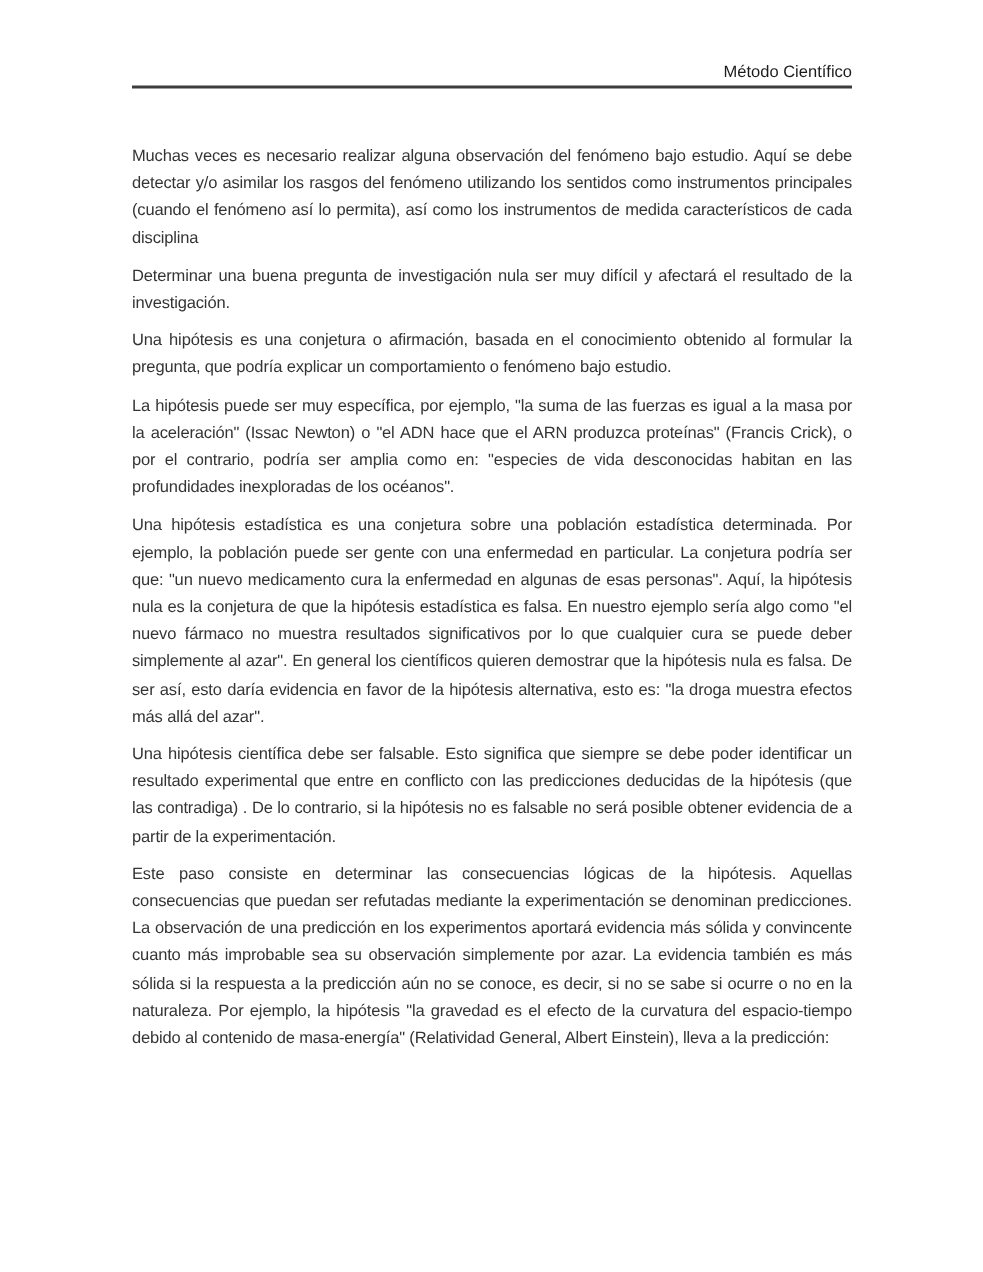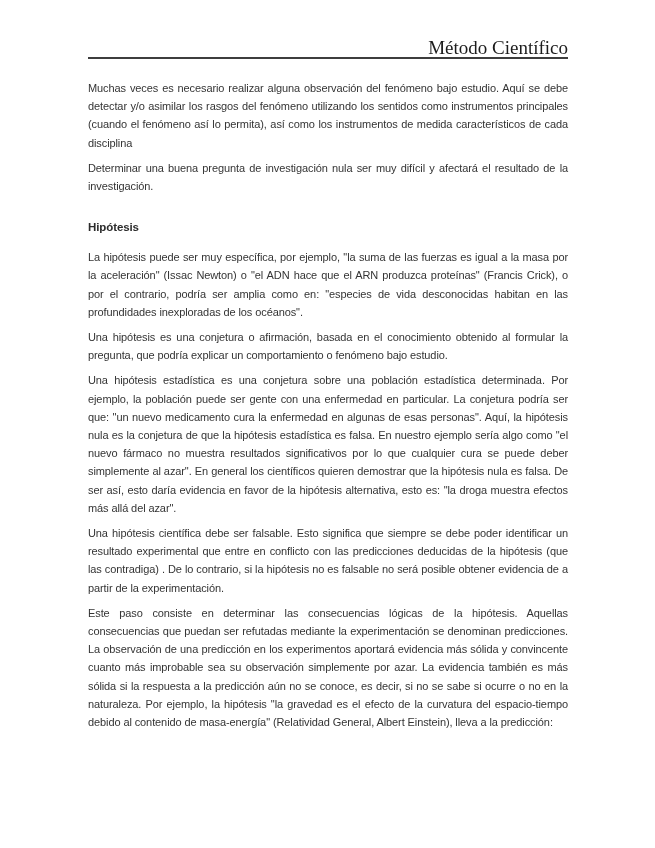--- a/index.html
+++ b/index.html
@@ -15,34 +15,34 @@
     margin: 0 auto;
     background: #ffffff;
     box-sizing: border-box;
     padding: 40px 87px 0 88px;
     color: #333333;
     font-family: "Liberation Sans", "DejaVu Sans", sans-serif;
     overflow: hidden;
   }
   .page-header {
     text-align: right;
-    font-family: Liberation Serif, serif;
-    font-size: 19px;
+    font-family: Liberation Sans, sans-serif;
+    font-size: 11px;
     line-height: 16px;
     color: #1c1c1c;
     padding-bottom: 1px;
   }
   .header-rule {
     border: 0;
     border-top: 2px solid #3d3d3d;
     margin: 0 0 0 0;
     height: 0;
   }
   .content {
-    margin-top: 20px;
+    margin-top: 36px;
   }
   .content p {
     margin: 0 0 7px 0;
     font-size: 11px;
     letter-spacing: -0.1px;
     line-height: 18.2px;
     text-align: justify;
     color: #343434;
   }
   .content h2 {
@@ -63,25 +63,24 @@
     <span>Método Científico</span>
   </div>
   <hr class="header-rule">
 
   <div class="content">
 
     <p>Muchas veces es necesario realizar alguna observación del fenómeno bajo estudio. Aquí se debe detectar y/o asimilar los rasgos del fenómeno utilizando los sentidos como instrumentos principales (cuando el fenómeno así lo permita), así como los instrumentos de medida característicos de cada disciplina</p>
 
     <p>Determinar una buena pregunta de investigación nula ser muy difícil y afectará el resultado de la investigación.</p>
 
-    <h2>Hipótesis</h2>
+
+    <p>Una hipótesis es una conjetura o afirmación, basada en el conocimiento obtenido al formular la pregunta, que podría explicar un comportamiento o fenómeno bajo estudio.</p>
 
     <p>La hipótesis puede ser muy específica, por ejemplo, "la suma de las fuerzas es igual a la masa por la aceleración" (Issac Newton) o "el ADN hace que el ARN produzca proteínas" (Francis Crick), o por el contrario, podría ser amplia como en: "especies de vida desconocidas habitan en las profundidades inexploradas de los océanos".</p>
-
-    <p>Una hipótesis es una conjetura o afirmación, basada en el conocimiento obtenido al formular la pregunta, que podría explicar un comportamiento o fenómeno bajo estudio.</p>
 
     <p>Una hipótesis estadística es una conjetura sobre una población estadística determinada. Por ejemplo, la población puede ser gente con una enfermedad en particular. La conjetura podría ser que: "un nuevo medicamento cura la enfermedad en algunas de esas personas". Aquí, la hipótesis nula es la conjetura de que la hipótesis estadística es falsa. En nuestro ejemplo sería algo como "el nuevo fármaco no muestra resultados significativos por lo que cualquier cura se puede deber simplemente al azar". En general los científicos quieren demostrar que la hipótesis nula es falsa. De ser así, esto daría evidencia en favor de la hipótesis alternativa, esto es: "la droga muestra efectos más allá del azar".</p>
 
     <p>Una hipótesis científica debe ser falsable. Esto significa que siempre se debe poder identificar un resultado experimental que entre en conflicto con las predicciones deducidas de la hipótesis (que las contradiga) . De lo contrario, si la hipótesis no es falsable no será posible obtener evidencia de a partir de la experimentación.</p>
 
 
     <p>Este paso consiste en determinar las consecuencias lógicas de la hipótesis. Aquellas consecuencias que puedan ser refutadas mediante la experimentación se denominan predicciones. La observación de una predicción en los experimentos aportará evidencia más sólida y convincente cuanto más improbable sea su observación simplemente por azar. La evidencia también es más sólida si la respuesta a la predicción aún no se conoce, es decir, si no se sabe si ocurre o no en la naturaleza. Por ejemplo, la hipótesis "la gravedad es el efecto de la curvatura del espacio-tiempo debido al contenido de masa-energía" (Relatividad General, Albert Einstein), lleva a la predicción:</p>
 
   </div>
 </div>

